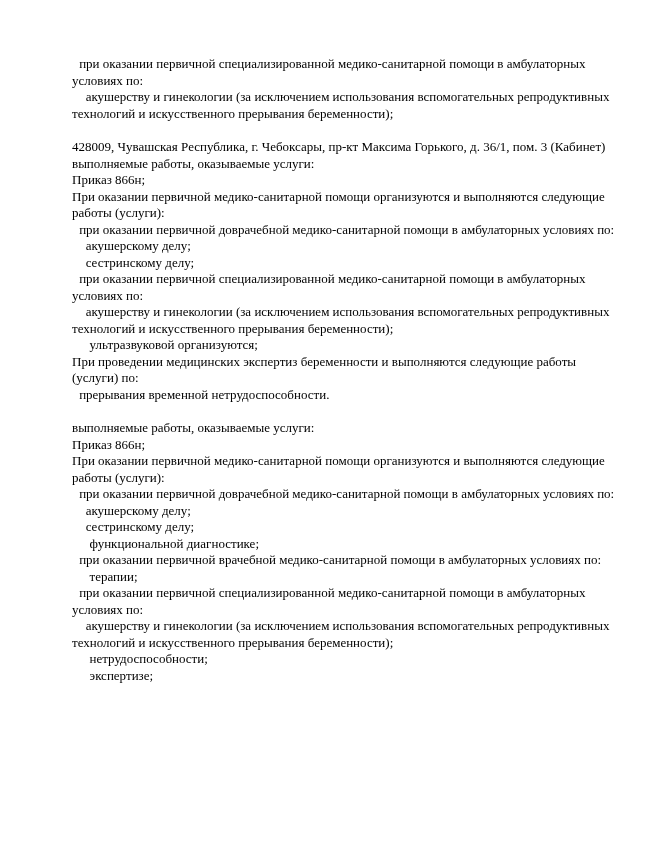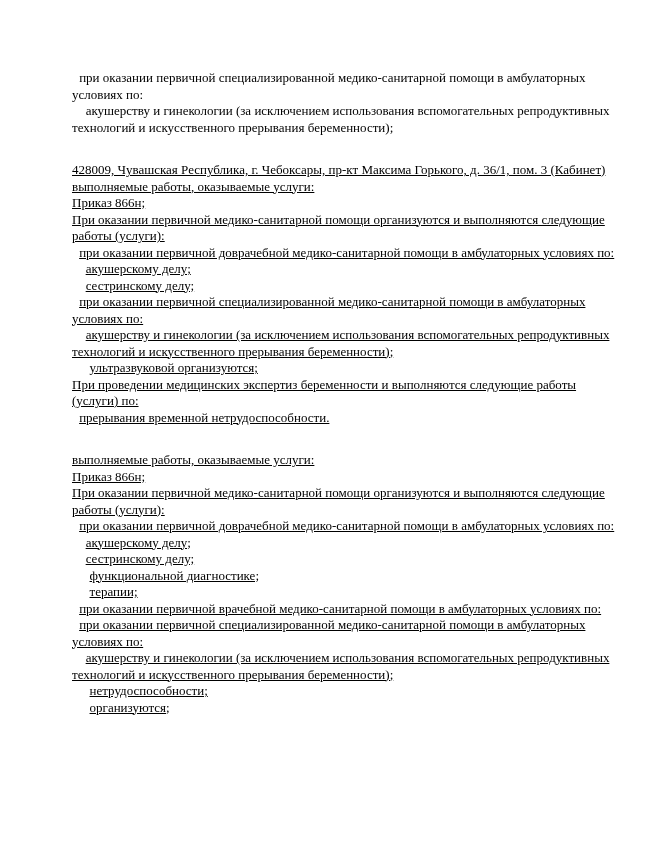--- a/index.html
+++ b/index.html
@@ -13,28 +13,27 @@
     overflow: hidden;
     font-family: "Liberation Serif", "DejaVu Serif", serif;
     font-size: 13px;
     line-height: 16.5px;
     color: #000000;
   }
   .page {
     box-sizing: border-box;
     width: 653px;
     height: 863px;
-    padding: 70px 36px 0 72px;
+    padding: 56px 36px 0 72px;
   }
   .content {
     width: 545px;
   }
   .block + .block {
-    margin-top: 26px;
-    text-decoration: underline;
+    margin-top: 17px;
   }
   p.line {
     margin: 0;
     padding: 0;
     white-space: normal;
     word-wrap: break-word;
   }
   .indent-0 { text-indent: 0; }
   .indent-1 { text-indent: 0.55em; }
   .indent-2 { text-indent: 1.05em; }
@@ -64,21 +63,21 @@
         <p class="line indent-1">прерывания временной нетрудоспособности.</p>
       </div>
       <div class="block">
         <p class="line indent-0">выполняемые работы, оказываемые услуги:</p>
         <p class="line indent-0">Приказ 866н;</p>
         <p class="line indent-0">При оказании первичной медико-санитарной помощи организуются и выполняются следующие работы (услуги):</p>
         <p class="line indent-1">при оказании первичной доврачебной медико-санитарной помощи в амбулаторных условиях по:</p>
         <p class="line indent-2">акушерскому делу;</p>
         <p class="line indent-2">сестринскому делу;</p>
         <p class="line indent-3">функциональной диагностике;</p>
+        <p class="line indent-1">при оказании первичной врачебной медико-санитарной помощи в амбулаторных условиях по:</p>
         <p class="line indent-3">терапии;</p>
-        <p class="line indent-1">при оказании первичной врачебной медико-санитарной помощи в амбулаторных условиях по:</p>
         <p class="line indent-1">при оказании первичной специализированной медико-санитарной помощи в амбулаторных условиях по:</p>
         <p class="line indent-2">акушерству и гинекологии (за исключением использования вспомогательных репродуктивных технологий и искусственного прерывания беременности);</p>
         <p class="line indent-3">нетрудоспособности;</p>
-        <p class="line indent-3">организуются;</p>
+        <p class="line indent-3">экспертизе;</p>
       </div>
     </div>
 </div>
 
 </body></html>

